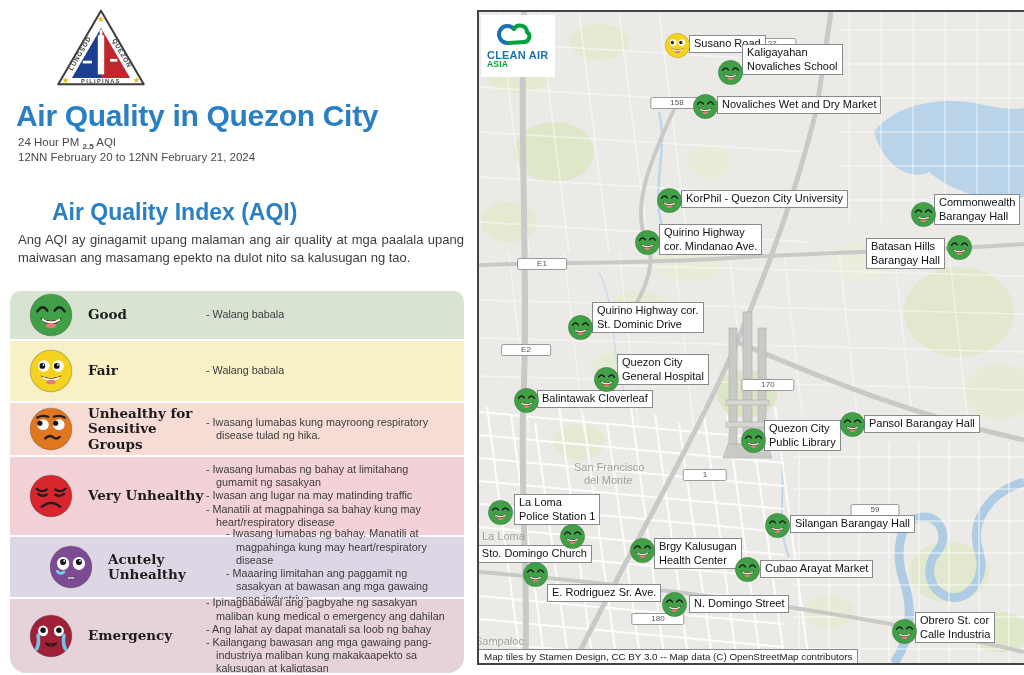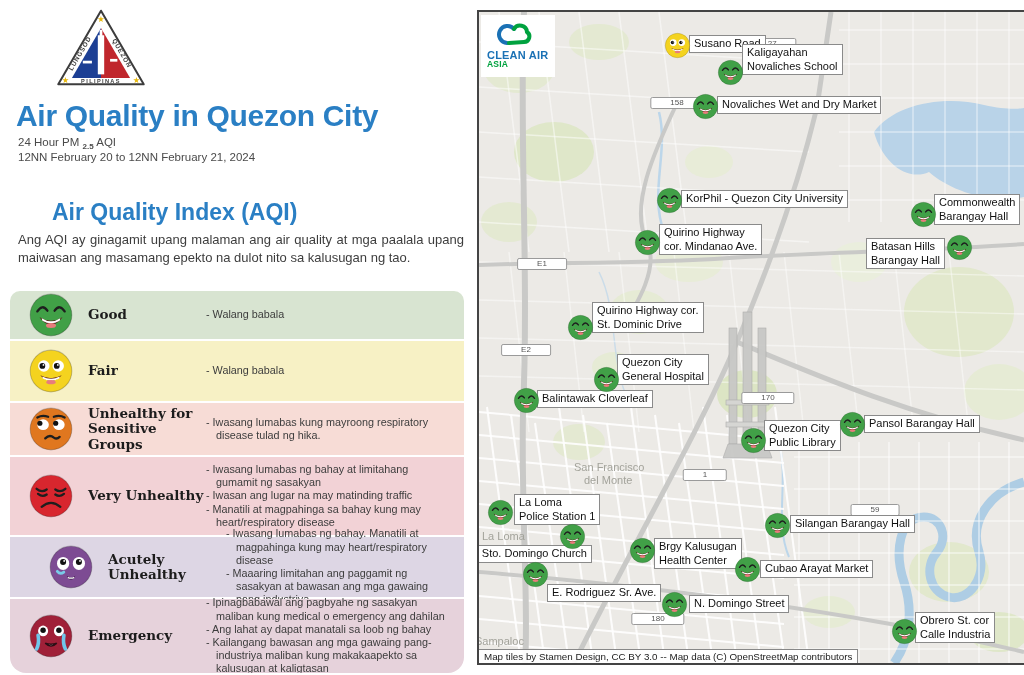--- a/index.html
+++ b/index.html
@@ -320,21 +320,21 @@
     </div>
     <div id="overlays">
         <div class="place-label" style="left: 95px; top: 449px;">San Francisco</div>
         <div class="place-label" style="left: 105px; top: 462px;">del Monte</div>
         <div class="place-label" style="left: 3px; top: 518px;">La Loma</div>
         <div class="place-label" style="left: -4px; top: 623px;">Sampaloc</div>
         <div class="shield" style="left: 291px; top: 32px;">127</div>
         <div class="shield" style="left: 198px; top: 91px;">158</div>
         <div class="shield" style="left: 63px; top: 252px;">E1</div>
         <div class="shield" style="left: 47px; top: 338px;">E2</div>
-        <div class="shield" style="left: 289px; top: 386px;">170</div>
+        <div class="shield" style="left: 289px; top: 373px;">170</div>
         <div class="shield" style="left: 226px; top: 463px;">1</div>
         <div class="shield" style="left: 396px; top: 498px;">59</div>
         <div class="shield" style="left: 179px; top: 607px;">180</div>
         <div class="map-marker-label" style="left: 210px; top: 23px;">
           <div>Susano Road</div>
         </div>
         <div class="map-face" style="left: 184.5px; top: 19.5px;">
           <svg class="face" viewBox="0 0 64 64">
             <circle cx="32" cy="32" r="29" fill="#f4d31f" stroke="rgba(0,0,0,.22)" stroke-width="1.5"></circle>
             <circle cx="22" cy="25" r="8" fill="#fff"></circle>

